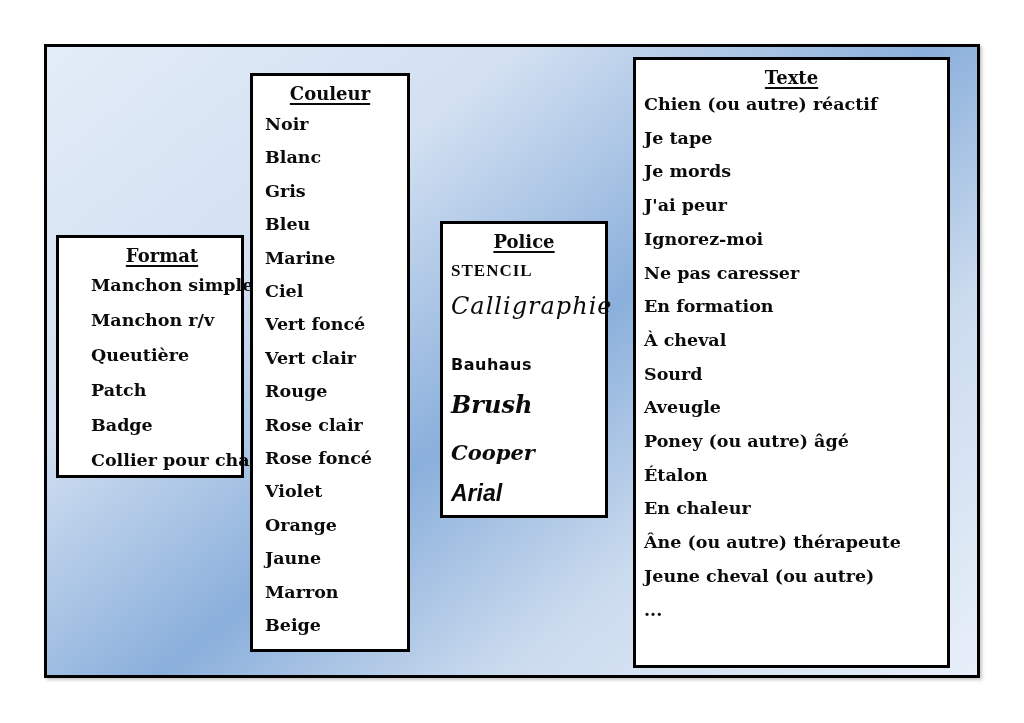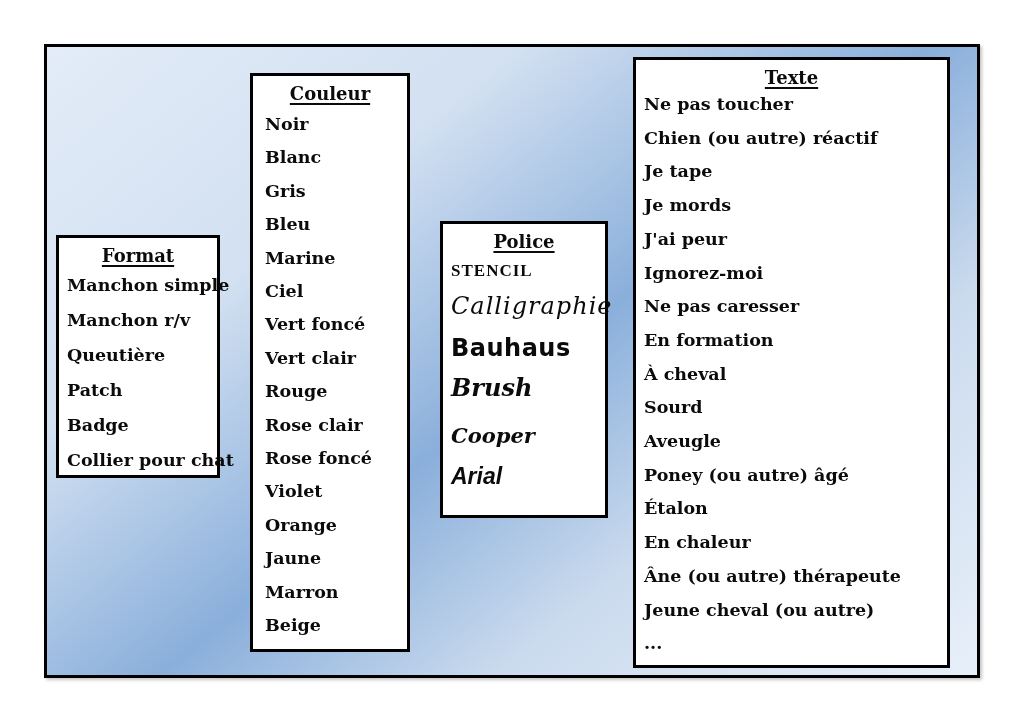--- a/index.html
+++ b/index.html
@@ -9,34 +9,34 @@
          border:3px solid #000;
          background:linear-gradient(141deg,#e3ecf8 0%,#d2e0f1 28%,#8aafdb 52%,#cbdbee 72%,#e7eff9 100%);
          box-shadow:2px 2px 3px rgba(90,90,90,0.35);}
   .panel{position:absolute;background:#ffffff;border:3px solid #000;box-sizing:content-box;}
   .panel-title{text-align:center;font-weight:bold;font-size:18px;height:23px;padding-top:7px;
                text-decoration:underline;text-decoration-thickness:2px;text-underline-offset:3px;
                white-space:nowrap;}
   .items{padding-left:8px;}
   .item{font-weight:bold;font-size:17.5px;white-space:nowrap;}
 
-  #panel-format{left:56px;top:235px;width:158px;height:237px;}
+  #panel-format{left:56px;top:235px;width:158px;height:237px;padding-left:24px;}
   #panel-format .item{line-height:35px;}
 
   #panel-couleur{left:250px;top:73px;width:154px;height:573px;}
   #panel-couleur .items{margin-top:2px;padding-left:12px;}
   #panel-couleur .item{line-height:33.4px;}
 
   #panel-police{left:440px;top:221px;width:162px;height:291px;}
   #panel-police .item{height:40px;line-height:40px;}
   .f-stencil{margin-top:2px;height:30px !important;line-height:30px !important;
              font-family:"Liberation Serif", serif;font-size:17px;letter-spacing:1px;}
   .f-calligraphie{font-style:italic;font-weight:normal !important;font-size:24px;letter-spacing:1px;
              font-family:"DejaVu Serif", serif;}
-  .f-bauhaus{margin-top:2px;font-family:"DejaVu Sans", sans-serif;font-size:24px;letter-spacing:0.5px;}
+  .f-bauhaus{margin-top:19px;font-family:"DejaVu Sans", sans-serif;font-size:16px;letter-spacing:0.5px;}
   .f-brush{font-style:italic;font-size:24px;font-family:"DejaVu Serif", serif;}
   .f-cooper{margin-top:8px;font-style:italic;font-weight:800;font-size:21px;font-family:"DejaVu Serif", serif;}
   .f-arial{font-style:italic;font-family:"Liberation Sans", sans-serif;font-size:23px;}
 
   #panel-texte{left:633px;top:57px;width:311px;height:605px;}
   #panel-texte .items{margin-top:-2px;}
   #panel-texte .item{line-height:33.7px;}
 </style>
 </head>
 <body>
@@ -86,21 +86,20 @@
       <div class="item f-bauhaus">Bauhaus</div>
       <div class="item f-brush">Brush</div>
       <div class="item f-cooper">Cooper</div>
       <div class="item f-arial">Arial</div>
     </div>
   </div>
 
   <div class="panel" id="panel-texte">
     <div class="panel-title">Texte</div>
     <div class="items">
-      <div class="item">Ne pas toucher</div>
       <div class="item">Chien (ou autre) réactif</div>
       <div class="item">Je tape</div>
       <div class="item">Je mords</div>
       <div class="item">J'ai peur</div>
       <div class="item">Ignorez-moi</div>
       <div class="item">Ne pas caresser</div>
       <div class="item">En formation</div>
       <div class="item">À cheval</div>
       <div class="item">Sourd</div>
       <div class="item">Aveugle</div>

